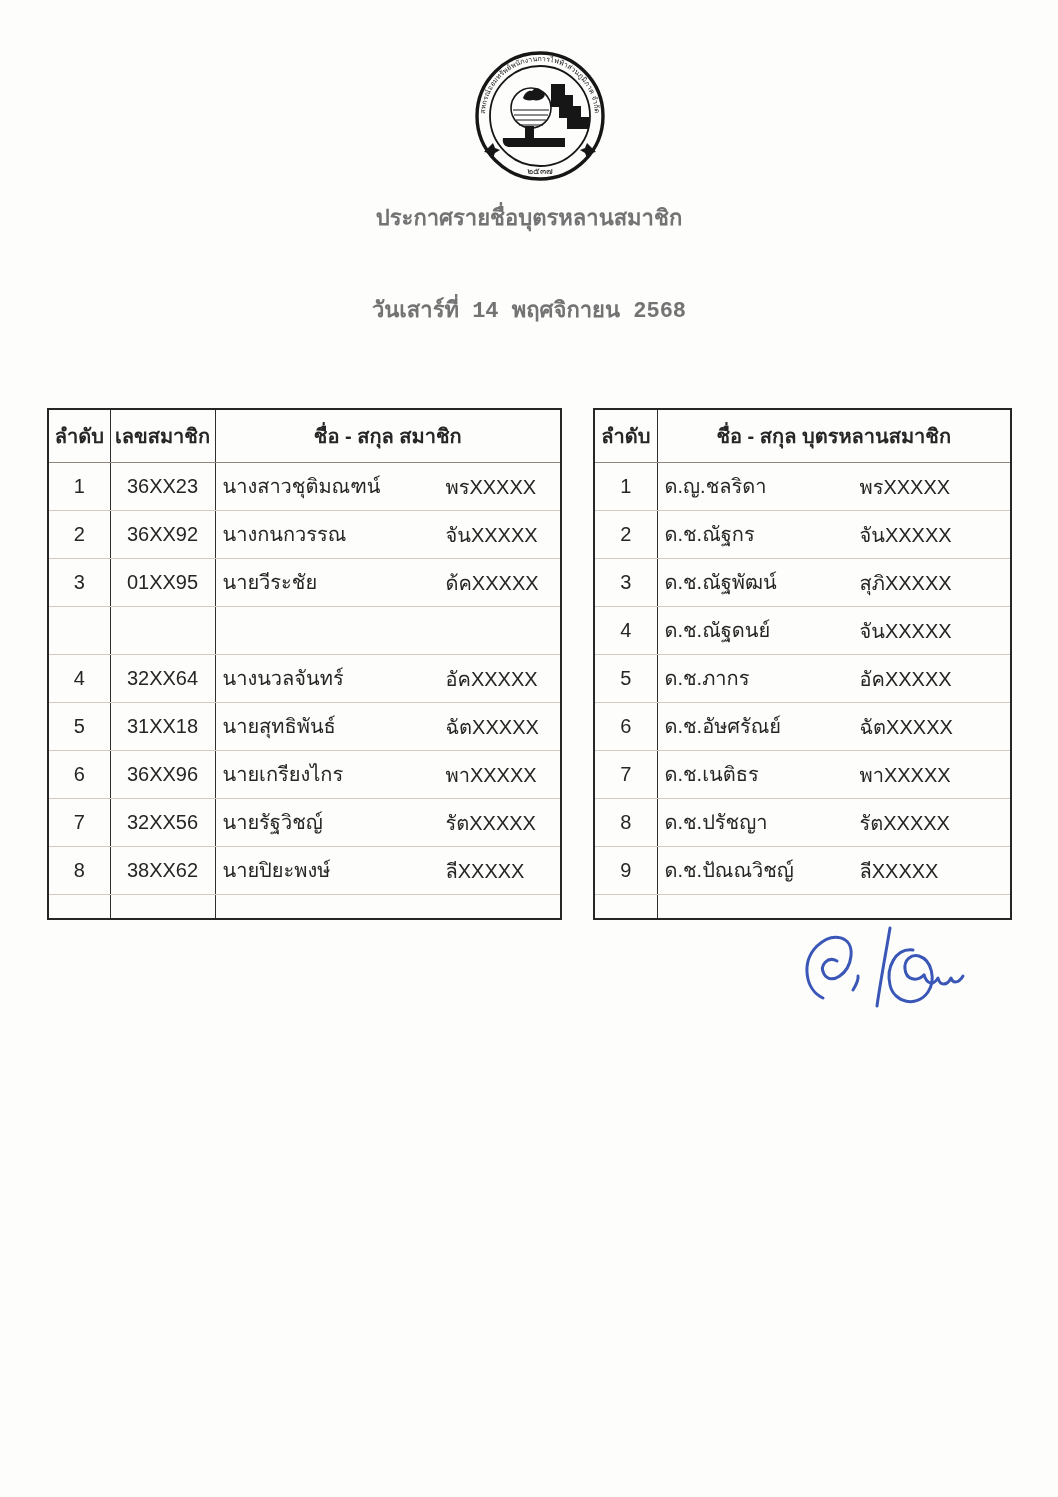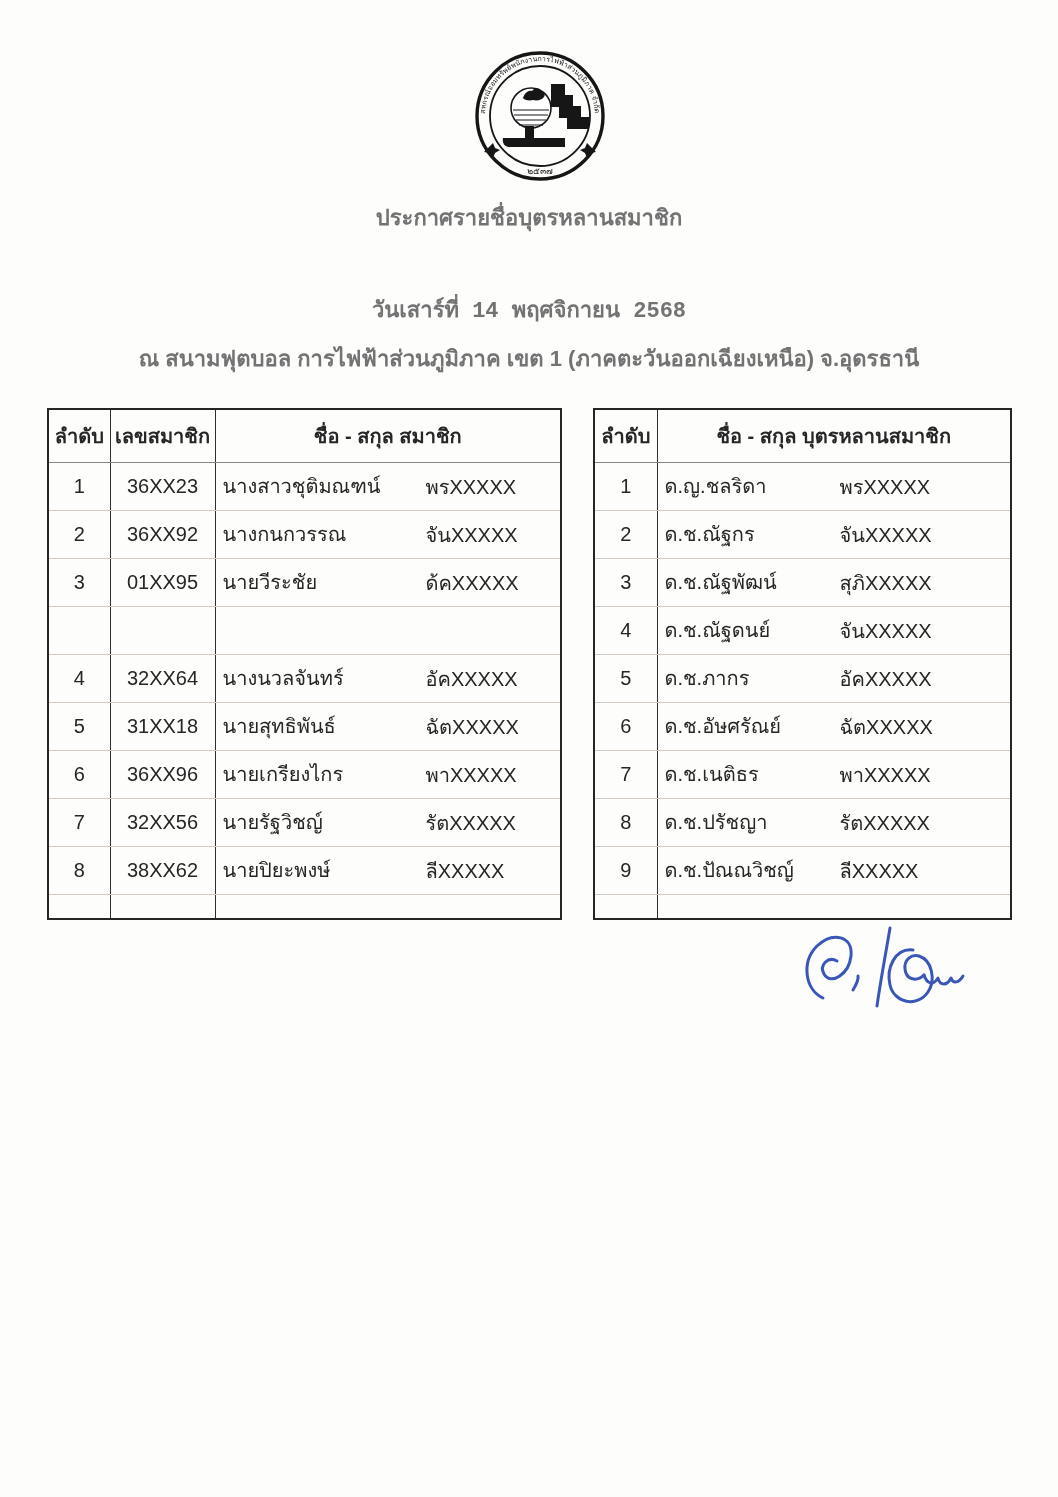--- a/index.html
+++ b/index.html
@@ -38,21 +38,21 @@
   .doc-tbl td {
     vertical-align:middle; padding:0;
     border-bottom:1px solid #d2c9c1; height:47px;
   }
   .doc-tbl tr.short td { height:22px; border-bottom:none; }
   .doc-tbl tr:nth-last-child(2) td { }
   .col-sep { border-right:1.6px solid #2e2e2e; }
   .cell-center { text-align:center; }
   .name-cell { position:relative; }
   .name-cell .given { display:inline-block; padding-left:7px; line-height:1.35; }
-  .name-cell .surname { position:absolute; top:50%; transform:translateY(-50%); line-height:1.35; }
+  .name-cell .surname { position:absolute; top:50%; transform:translateY(-50%); line-height:1.35;margin-left:20px; }
   .tbl-members  .name-cell .surname { left:210px; }
   .tbl-children .name-cell .surname { left:182px; }
 
   
   .signature { position:absolute; left:793px; top:918px; width:190px; height:120px; }
 </style>
 </head>
 <body>
 
 <div class="page">
@@ -81,21 +81,20 @@
       <rect x="70" y="78" width="9" height="14" fill="#161616"></rect>
       <path d="M48,90 h62 v9 h-54 c-6,0 -9,-3 -8,-9 z" fill="#161616"></path>
 
       <path d="M33,100 l5,-5 l2,5 l5,2 l-5,3 l-2,5 l-3,-5 l-6,-1 z" fill="#161616"></path>
       <path d="M137,100 l-5,-5 l-2,5 l-5,2 l5,3 l2,5 l3,-5 l6,-1 z" fill="#161616"></path>
     </svg>
   </div>
 
   <div class="doc-line line-title">ประกาศรายชื่อบุตรหลานสมาชิก</div>
   <div class="doc-line line-date">วันเสาร์ที่ 14 พฤศจิกายน 2568</div>
-  <div class="doc-line line-venue">ณ สนามฟุตบอล การไฟฟ้าส่วนภูมิภาค เขต 1 (ภาคตะวันออกเฉียงเหนือ) จ.อุดรธานี</div>
 
   <table class="doc-tbl tbl-members">
     <colgroup>
         <col style="width:62px">
         <col style="width:105px">
         <col style="width:346px">
       </colgroup>
     <thead>
       <tr>
         <th class="col-sep">ลำดับ</th>

